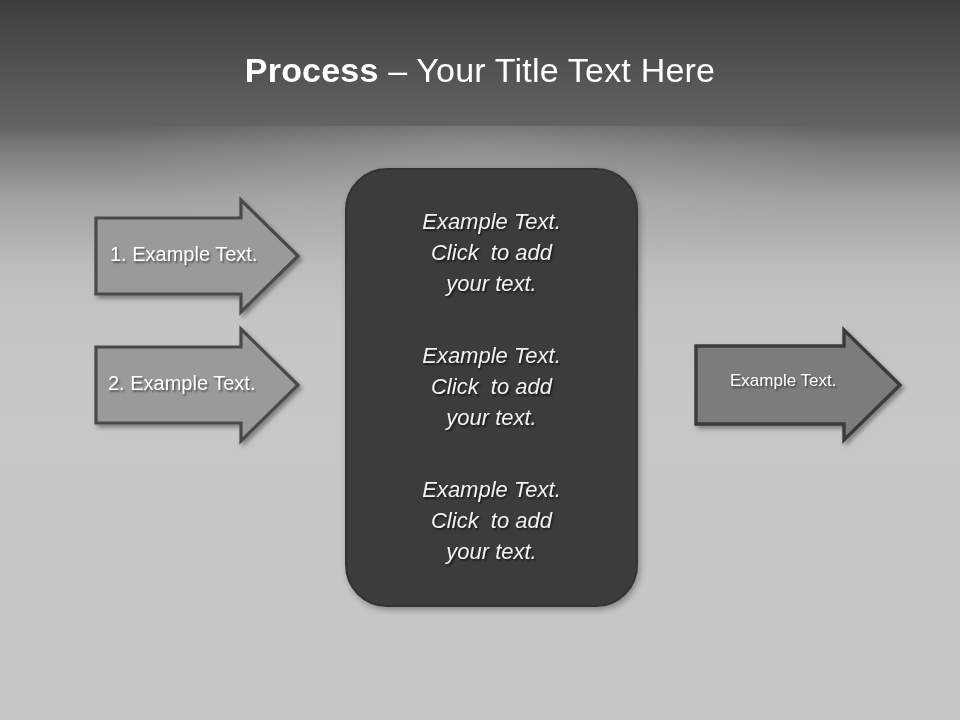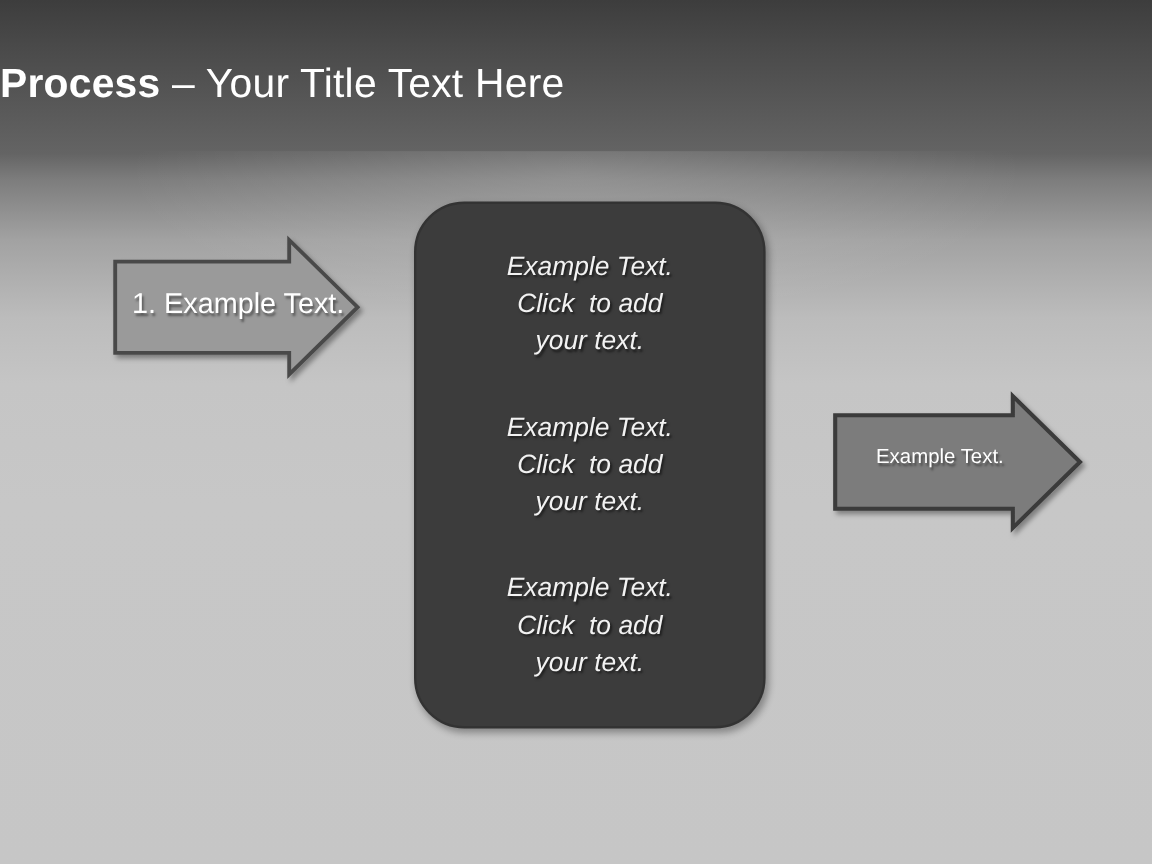--- a/index.html
+++ b/index.html
@@ -52,20 +52,21 @@
         rgba(255,255,255,0.03) 55%,
         rgba(255,255,255,0) 80%);
     pointer-events: none;
   }
 
   
   .title {
     position: absolute;
     left: 0; top: 48px;
     width: 960px;
+    text-align: center;
     color: #ffffff;
     font-size: 34px;
     line-height: 44px;
     letter-spacing: 0.2px;
     white-space: nowrap;
   }
   .title .t-bold { font-weight: bold; }
   .title .t-reg  { font-weight: normal; }
 
   
@@ -98,21 +99,21 @@
   .panel-block + .panel-block { margin-top: 41px; }
 
   
   .arrow {
     position: absolute;
   }
   .arrow svg { display: block; overflow: visible; }
   .arrow-label {
     position: absolute;
     color: #ffffff;
-    font-size: 24px;
+    font-size: 20px;
     line-height: 22px;
     white-space: nowrap;
     text-shadow: 1.5px 2px 2px rgba(0,0,0,0.45);
     pointer-events: none;
   }
 
   .arrow-1 { left: 92px; top: 196px; }
   .arrow-2 { left: 92px; top: 325px; }
   .arrow-3 { left: 92px; top: 455px; }
   .arrow-1 .arrow-label { left: 18px; top: 47px; }
@@ -140,20 +141,31 @@
       <defs>
         <filter id="shadowA" x="-25%" y="-25%" width="160%" height="160%">
           <feDropShadow dx="2.5" dy="3" stdDeviation="2.2" flood-color="#000000" flood-opacity="0.36"></feDropShadow>
         </filter>
       </defs>
       <polygon points="4,22 149,22 149,4 206,60 149,116 149,98 4,98" fill="#9a9a9a" stroke="#4a4a4a" stroke-width="3.2" stroke-linejoin="miter" filter="url(#shadowA)"></polygon>
     </svg>
     <span class="arrow-label">1. Example Text.</span>
   </div>
 
+  <div class="arrow arrow-2">
+    <svg width="210" height="120" viewBox="0 0 210 120">
+      <defs>
+        <filter id="shadowB" x="-25%" y="-25%" width="160%" height="160%">
+          <feDropShadow dx="2.5" dy="3" stdDeviation="2.2" flood-color="#000000" flood-opacity="0.36"></feDropShadow>
+        </filter>
+      </defs>
+      <polygon points="4,22 149,22 149,4 206,60 149,116 149,98 4,98" fill="#9a9a9a" stroke="#4a4a4a" stroke-width="3.2" stroke-linejoin="miter" filter="url(#shadowB)"></polygon>
+    </svg>
+    <span class="arrow-label">2. Example Text.</span>
+  </div>
 
 
   <div class="center-panel">
     <div class="panel-block">Example Text.
 Click  to add
 your text.</div>
     <div class="panel-block">Example Text.
 Click  to add
 your text.</div>
     <div class="panel-block">Example Text.

